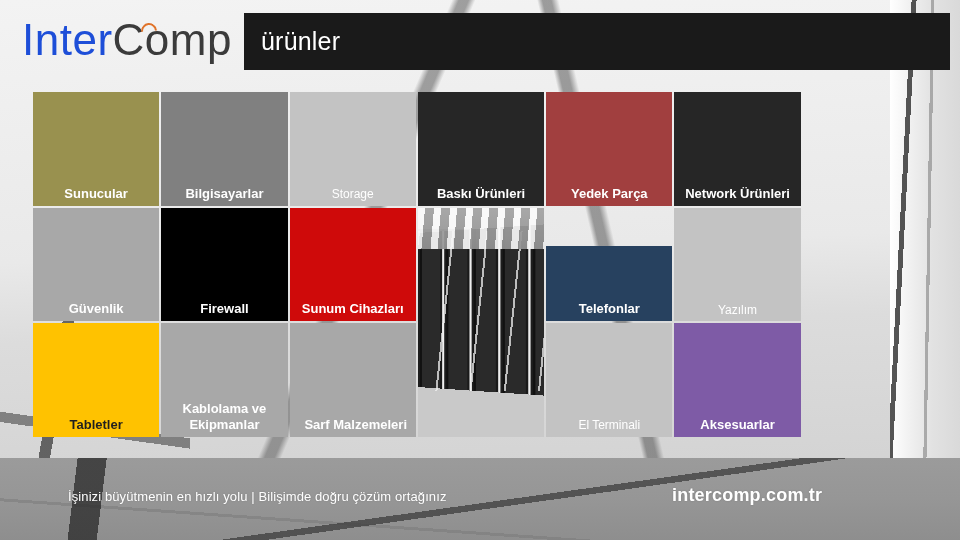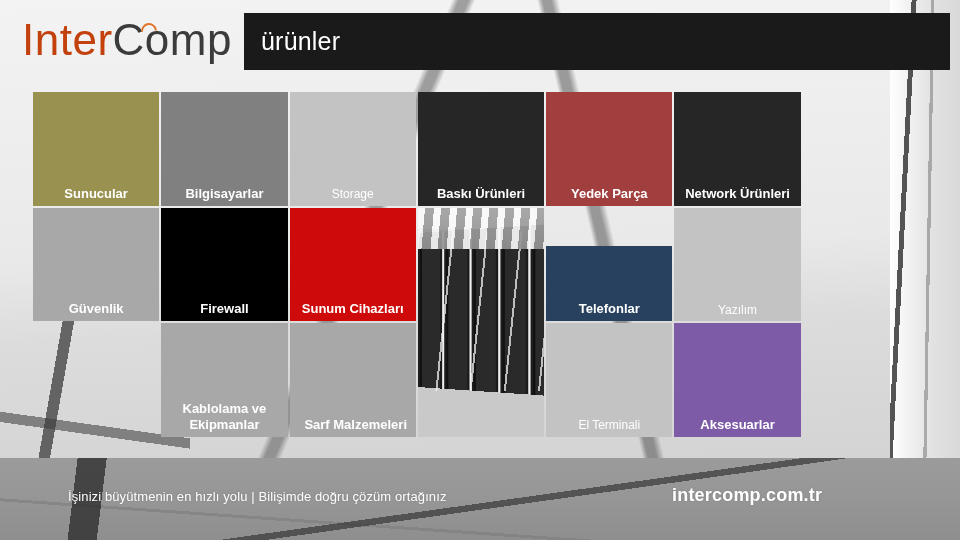--- a/index.html
+++ b/index.html
@@ -41,21 +41,21 @@
 
   
   .logo {
     position: absolute; left: 22px; top: 18px;
     font-size: 44px; letter-spacing: .5px;
     font-family: "Liberation Sans", sans-serif;
     font-weight: 300;
     white-space: nowrap;
     line-height: 1;
   }
-  .logo .part-a { color: #c2410c; }
+  .logo .part-a { color: #1d4ed8; }
   .logo .part-b { color: #3b3b3b; }
   .logo .accent-dot {
     position: absolute; left: 119px; top: 5px;
     width: 16px; height: 16px;
     border: 2px solid #e0732a;
     border-radius: 50%;
     border-right-color: transparent;
     border-bottom-color: transparent;
     transform: rotate(40deg);
   }
@@ -210,20 +210,23 @@
       </div>
       <div class="tile" style="background: rgb(207, 10, 10); grid-area: 2 / 3;">
         <span class="t-strong">Sunum Cihazları</span>
       </div>
       <div class="tile" style="background: rgb(39, 65, 95); grid-area: 2 / 5; margin-top: 38px;">
         <span class="t-strong">Telefonlar</span>
       </div>
       <div class="tile" style="background: rgb(195, 195, 195); grid-area: 2 / 6;">
         <span class="t-small">Yazılım</span>
       </div>
+      <div class="tile" style="background: rgb(255, 194, 0); grid-area: 3 / 1;">
+        <span class="t-dark">Tabletler</span>
+      </div>
       <div class="tile" style="background: rgb(168, 168, 168); grid-area: 3 / 2;">
         <span class="t-strong">Kablolama ve Ekipmanlar</span>
       </div>
       <div class="tile" style="background: rgb(168, 168, 168); grid-area: 3 / 3; padding-left: 12px;">
         <span class="t-strong">Sarf Malzemeleri</span>
       </div>
       <div class="tile" style="background: rgb(195, 195, 195); grid-area: 3 / 5;">
         <span class="t-small">El Terminali</span>
       </div>
       <div class="tile" style="background: rgb(126, 91, 166); grid-area: 3 / 6;">

